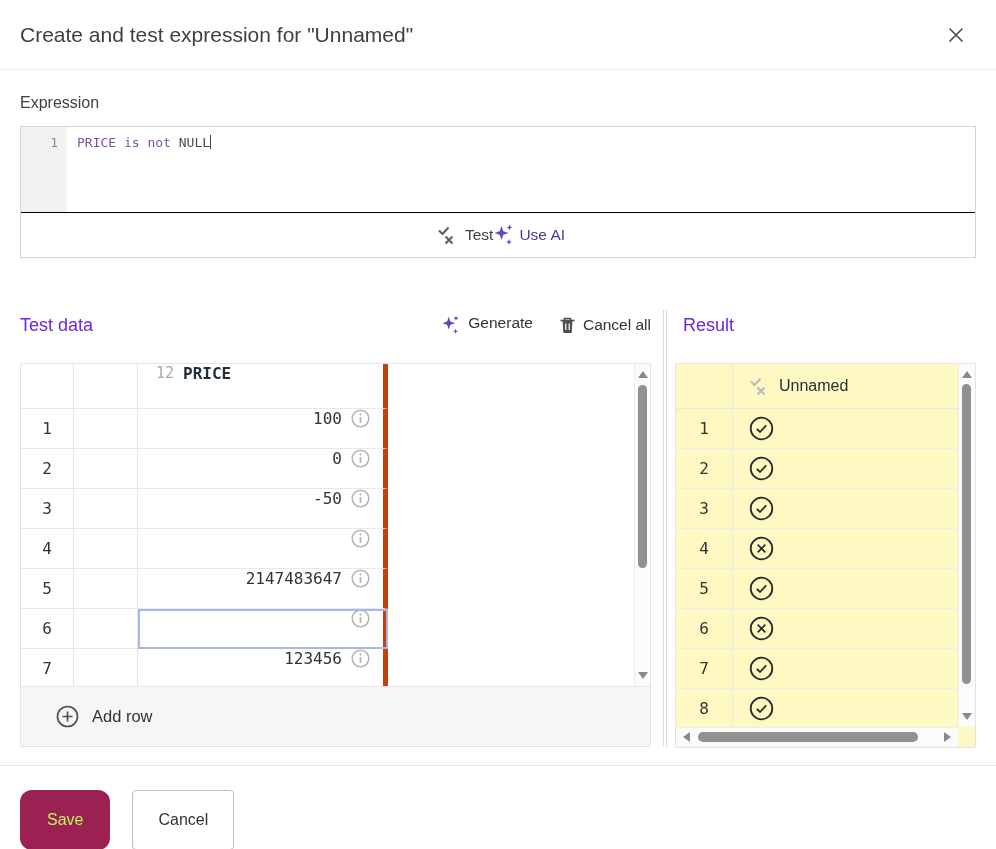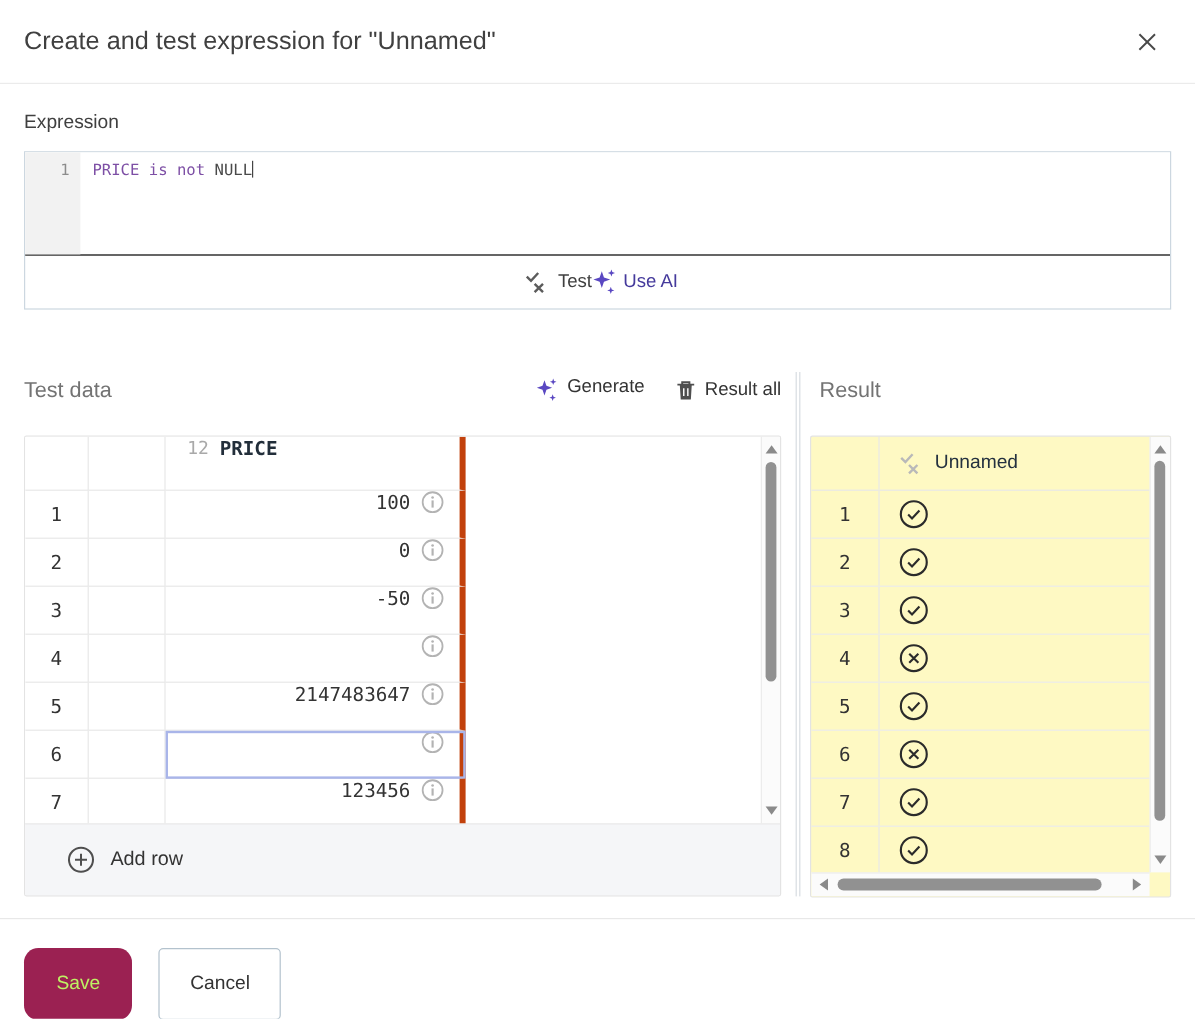--- a/index.html
+++ b/index.html
@@ -32,21 +32,21 @@
   .btn-ai { display:flex; align-items:center; gap:4px; font-size:15.5px; color:#453a9c; cursor:pointer; }
 
   
   .panels { display:flex; margin-top:42px; }
   .left-panel { width:631px; }
   .vdivider { width:4px; margin-left:12px; margin-top:10px; height:437px;
     border-left:1px solid #d8dde2; border-right:1px solid #d8dde2; }
   .right-panel { flex:1; margin-left:8px; }
 
   .panel-head { height:50px; display:flex; align-items:center; justify-content:space-between; margin-bottom:13px; }
-  .panel-title { font-size:18px; color:#737373; }
+  .panel-title { font-size:18px; color:#6d28d9; }
   .head-actions { display:flex; align-items:center; gap:26px; }
   .head-btn { display:flex; align-items:flex-start; gap:7px; font-size:15.5px; color:#333; cursor:pointer; }
 
   
   .table-box { border:1px solid #e3e3e3; border-radius:2px; }
   .grid-area { height:322px; position:relative; overflow:hidden; background:#fff; }
   .trow { display:flex; height:40px; }
   .trow.header { height:45px; }
   .c-num { width:53px; border-right:1px solid #e8e8e8; border-bottom:1px solid #e8e8e8;
     display:flex; align-items:center; justify-content:center;
@@ -172,21 +172,21 @@
             </div>
             <div class="head-btn">
               <span>
                 <svg width="17" height="19" viewBox="0 0 17 19" fill="none" stroke="#4f4f4f" stroke-width="1.6">
                   <path d="M1.5 4.5 H15.5"></path>
                   <path d="M5.5 4.5 V2.5 H11.5 V4.5"></path>
                   <path d="M3.5 4.5 L4.3 17 H12.7 L13.5 4.5" fill="#4f4f4f" stroke="none"></path>
                   <path d="M6.8 7.5 V14 M10.2 7.5 V14" stroke="#fff" stroke-width="1.2"></path>
                 </svg>
               </span>
-              <span>Result all</span>
+              <span>Cancel all</span>
             </div>
           </div>
         </div>
 
         <div class="table-box">
           <div class="grid-area">
 
             <div class="trow header">
               <div class="c-num"></div>
               <div class="c-two"></div>

